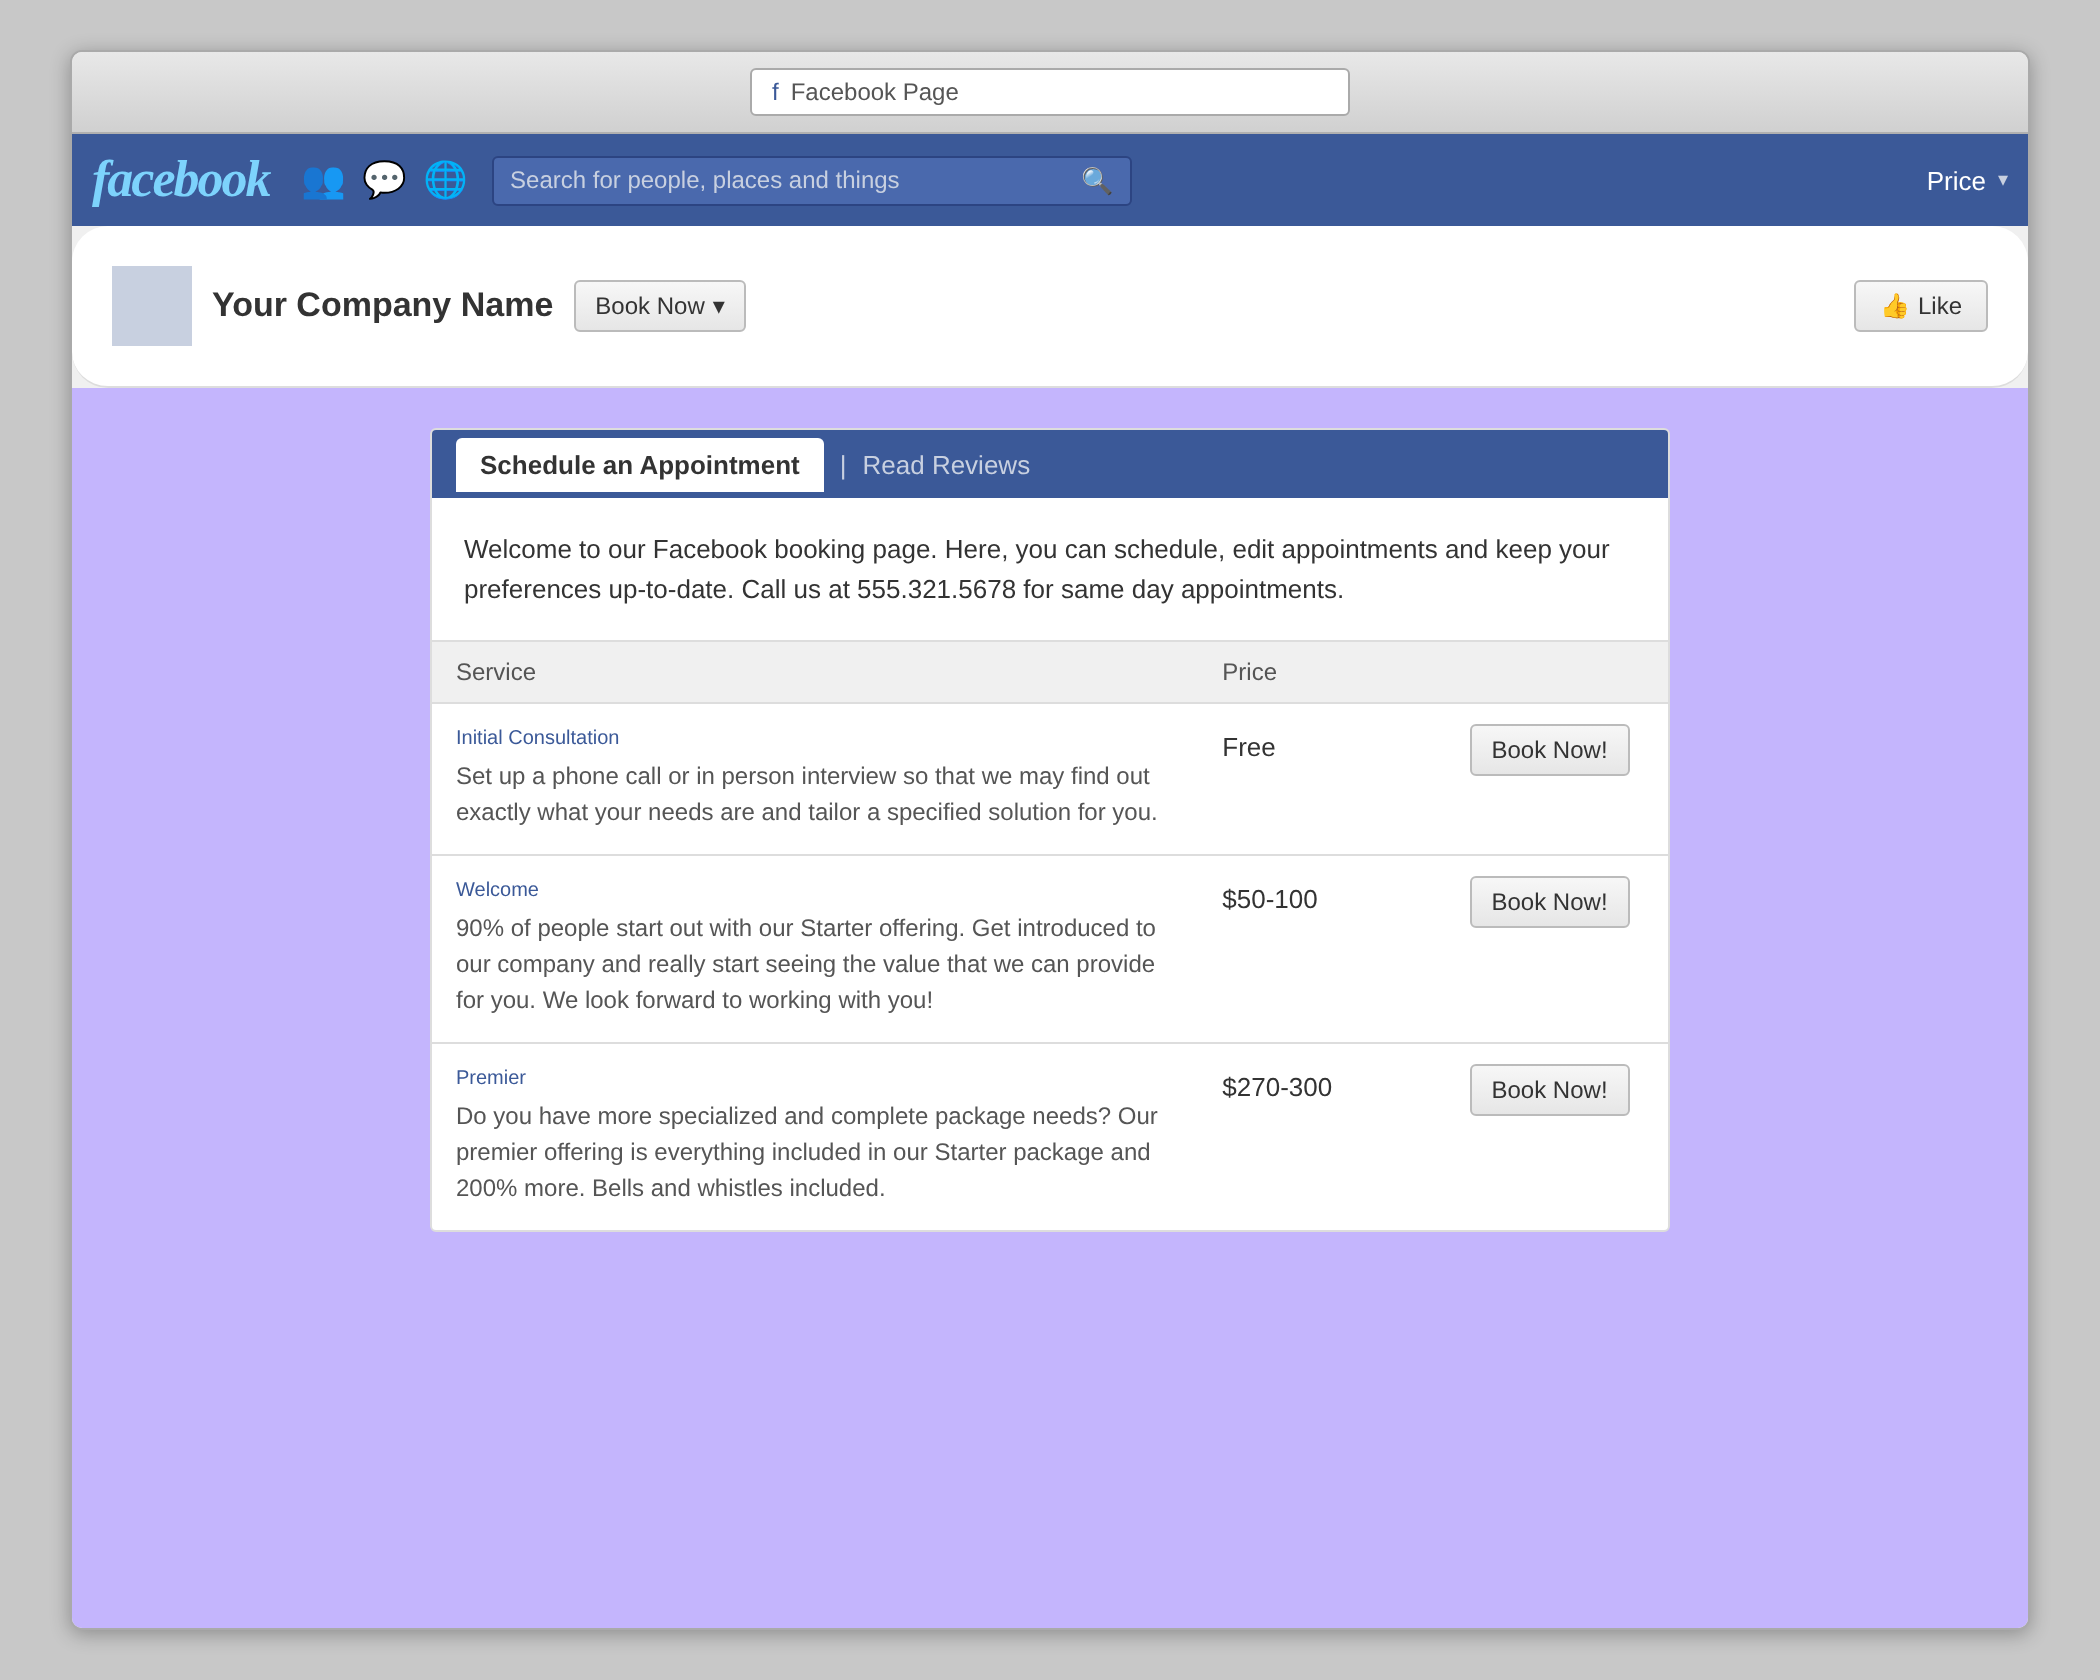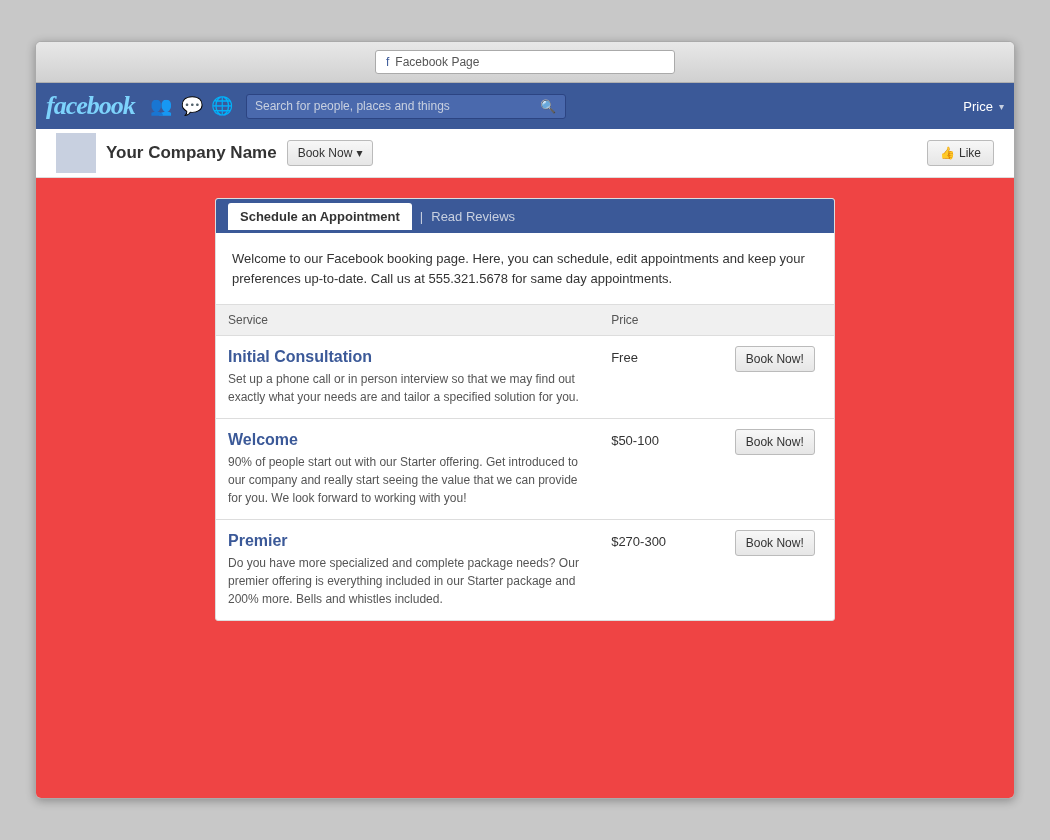--- a/index.html
+++ b/index.html
@@ -131,24 +131,25 @@
 
     .fb-dropdown-arrow {
       color: #c8d0e0;
       font-size: 10px;
     }
 
     
     .page-header {
       background: white;
       border-bottom: 1px solid #ddd;
-      padding: 4px 20px;
+      padding: 20px 20px;
       display: flex;
       align-items: center;
       gap: 10px;
+      border-radius: 18px;
     }
 
     .page-logo-placeholder {
       width: 40px;
       height: 40px;
       background: #c8d0e0;
       flex-shrink: 0;
     }
 
     .company-name {
@@ -179,21 +180,21 @@
       font-size: 12px;
       color: #333;
       cursor: pointer;
       display: flex;
       align-items: center;
       gap: 4px;
     }
 
     
     .main-content {
-      background: #ef4444;
+      background: #c4b5fd;
       padding: 20px;
       min-height: 620px;
     }
 
     .content-panel {
       background: white;
       border: 1px solid #ddd;
       border-radius: 3px;
       max-width: 620px;
       margin: 0 auto;
@@ -271,22 +272,22 @@
       border-bottom: none;
     }
 
     .service-cell {
       padding: 12px;
       width: 62%;
     }
 
     .service-name {
       color: #3b5998;
-      font-size: 16px;
-      font-weight: bold;
+      font-size: 10px;
+      font-weight: normal;
       text-decoration: none;
       margin-bottom: 4px;
       display: block;
       cursor: pointer;
     }
 
     .service-desc {
       color: #555;
       font-size: 12px;
       line-height: 1.5;

